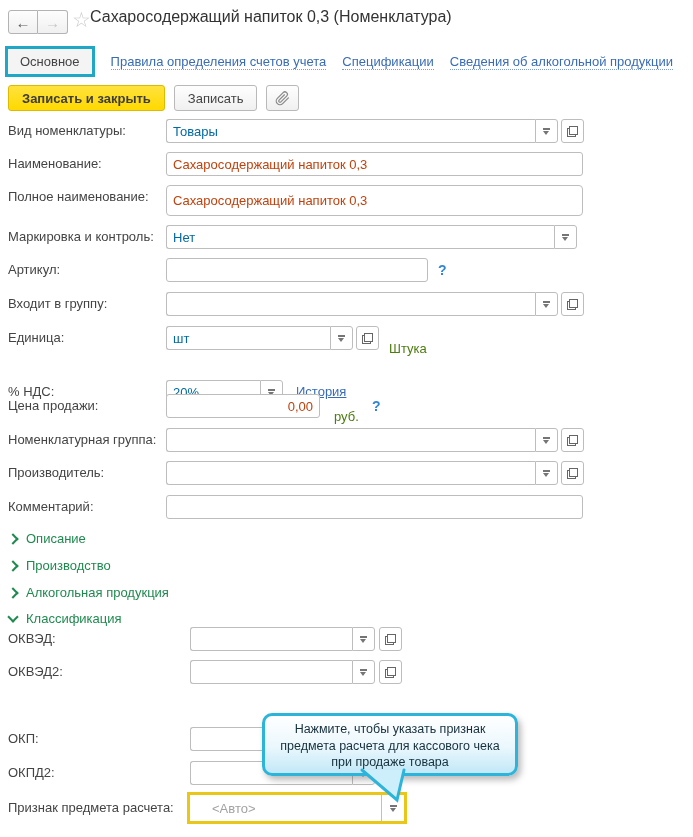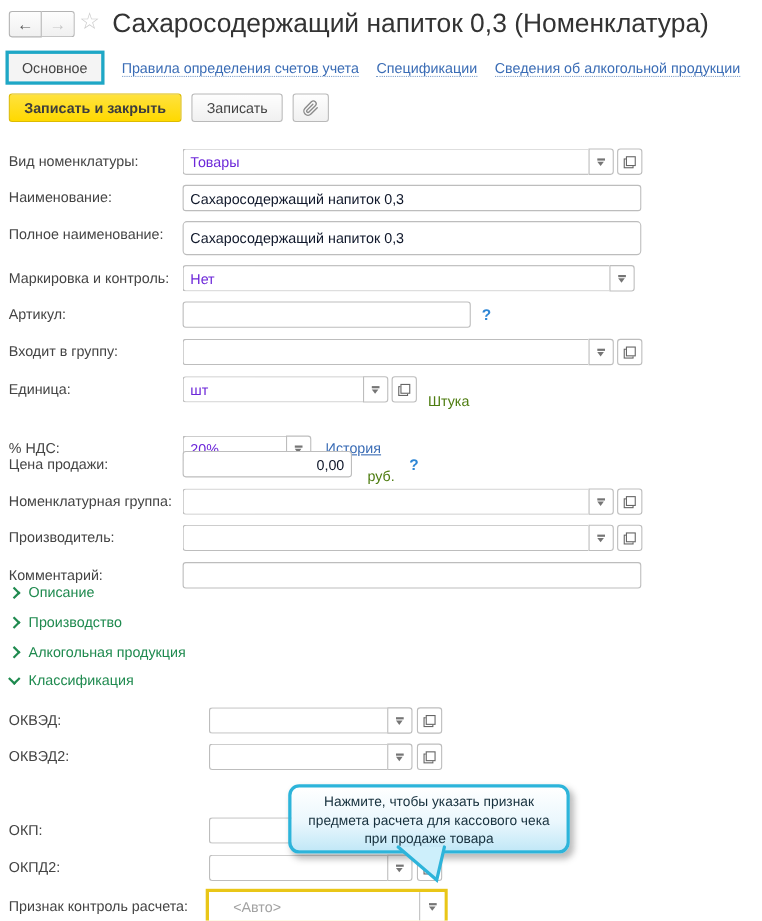--- a/index.html
+++ b/index.html
@@ -6,55 +6,55 @@
   body{width:693px;height:837px;font-family:"Liberation Sans",sans-serif;font-size:13px;color:#444;}
   .page{position:relative;width:693px;height:837px;overflow:hidden;background:#fff;}
 
   
   .navgrp{position:absolute;left:8px;top:10px;display:flex;}
   .navbtn{width:30px;height:24px;border:1px solid #b3b3b3;background:linear-gradient(#fdfdfd,#f0f0f0);
           display:flex;align-items:center;justify-content:center;font-size:15px;padding:0;cursor:pointer;}
   .navbtn.back{border-radius:3px 0 0 3px;color:#5a5a5a;font-weight:bold;}
   .navbtn.fwd{border-radius:0 3px 3px 0;border-left:none;color:#c6c6c6;font-weight:bold;}
   .star{position:absolute;left:72px;top:8px;font-size:21px;color:#cccccc;cursor:pointer;line-height:24px;}
-  .title{position:absolute;left:102px;top:8px;margin:0;font-size:24px;font-weight:normal;color:#333;white-space:nowrap;}
+  .title{position:absolute;left:90px;top:8px;margin:0;font-size:16px;font-weight:normal;color:#333;white-space:nowrap;}
 
   
   .tabs{position:absolute;left:5px;top:46px;display:flex;align-items:center;gap:16px;}
   .tab.active{border:3px solid #1ea7c6;background:#f4f4f4;color:#444;padding:5px 12px;cursor:pointer;}
   .tablink{color:#3a6cb5;cursor:pointer;border-bottom:1px dotted #7d9fcb;line-height:15px;white-space:nowrap;}
 
   
   .toolbar{position:absolute;left:8px;top:85px;display:flex;gap:9px;align-items:center;}
   .btn{height:26px;border:1px solid #b9b9b9;border-radius:3px;background:linear-gradient(#fefefe,#f0f0f0);
        font-family:"Liberation Sans",sans-serif;font-size:13px;color:#444;padding:0 13px;cursor:pointer;
        display:flex;align-items:center;gap:6px;}
   .btn.primary{background:linear-gradient(#ffe23e,#ffd900);border-color:#ddbb00;font-weight:bold;color:#3d3d3d;}
   .btn.iconbtn{padding:0 8px;}
   .caret{width:0;height:0;border-left:4px solid transparent;border-right:4px solid transparent;border-top:5px solid #555;margin-left:2px;}
 
   
-  .frow{position:absolute;left:0;top:0;width:693px;height:24px;margin-top:16px;}
+  .frow{position:absolute;left:0;top:0;width:693px;height:24px;}
   .flabel{position:absolute;left:8px;top:0;line-height:24px;color:#444;white-space:nowrap;}
   .combo{position:absolute;top:0;height:24px;display:flex;box-sizing:border-box;}
   .cinput{flex:1;min-width:0;height:24px;box-sizing:border-box;border:1px solid #bdbdbd;border-right:none;
-          border-radius:3px 0 0 3px;padding:0 6px;font:13px "Liberation Sans",sans-serif;color:#6d28d9;outline:none;background:#fff;}
+          border-radius:3px 0 0 3px;padding:0 6px;font:13px "Liberation Sans",sans-serif;color:#0369a1;outline:none;background:#fff;}
   .dd{width:23px;height:24px;box-sizing:border-box;border:1px solid #bdbdbd;border-radius:0 3px 3px 0;background:#fff;
       display:flex;align-items:center;justify-content:center;flex-direction:column;cursor:pointer;}
   .ddg{position:relative;width:9px;height:8px;}
   .ddg::before{content:"";position:absolute;top:1px;left:1px;width:7px;height:1.5px;background:#757575;}
   .ddg::after{content:"";position:absolute;top:4px;left:1px;width:0;height:0;
               border-left:3.5px solid transparent;border-right:3.5px solid transparent;border-top:4px solid #757575;}
   .openbtn{position:absolute;top:0;width:23px;height:24px;box-sizing:border-box;border:1px solid #bdbdbd;border-radius:3px;
            background:#fff;display:flex;align-items:center;justify-content:center;cursor:pointer;}
   .openg{position:relative;width:11px;height:11px;}
   .openg::before{content:"";position:absolute;left:0;bottom:0;width:7px;height:7px;border:1.3px solid #666;}
   .openg::after{content:"";position:absolute;right:0;top:0;width:7px;height:7px;border:1.3px solid #666;background:#fff;}
   .tinput{position:absolute;top:0;height:24px;box-sizing:border-box;border:1px solid #bdbdbd;border-radius:3px;
-          padding:0 6px;font:13px "Liberation Sans",sans-serif;color:#0f172a;outline:none;background:#fff;}
+          padding:0 6px;font:13px "Liberation Sans",sans-serif;color:#c2410c;outline:none;background:#fff;}
   .tinput.tall{height:31px;border-radius:4px;}
   .tinput.num{text-align:right;}
   .suffix{position:absolute;top:11px;line-height:24px;color:#4d7c0f;white-space:nowrap;}
   .help{position:absolute;top:0;line-height:24px;color:#2e86d5;font-weight:bold;font-size:14px;cursor:pointer;}
   .histlink{position:absolute;top:0;line-height:24px;color:#3a6cb5;text-decoration:underline;cursor:pointer;}
 
   
   .section{position:absolute;left:9px;height:17px;display:flex;align-items:center;gap:9px;color:#1f8a4f;cursor:pointer;}
   .chev{width:6px;height:6px;border-right:2px solid #1f8a4f;border-bottom:2px solid #1f8a4f;flex:0 0 auto;}
   .chev.right{transform:rotate(-45deg);margin-top:0;}
@@ -285,21 +285,21 @@
       <div class="dd">
           <span class="ddg"></span>
         </div>
     </div>
     <div class="openbtn" style="left:379px">
         <span class="openg"></span>
       </div>
   </div>
 
   <div class="frow" style="top:792px">
-    <span class="flabel" style="top:4px">Признак контроль расчета:</span>
+    <span class="flabel" style="top:4px">Признак предмета расчета:</span>
     <div class="goldwrap">
       <input class="pinput" placeholder="&lt;Авто&gt;" style="">
       <div class="dd2">
           <span class="ddg"></span>
         </div>
     </div>
   </div>
 
   <div class="tooltip">
     <div class="tline">Нажмите, чтобы указать признак</div>

